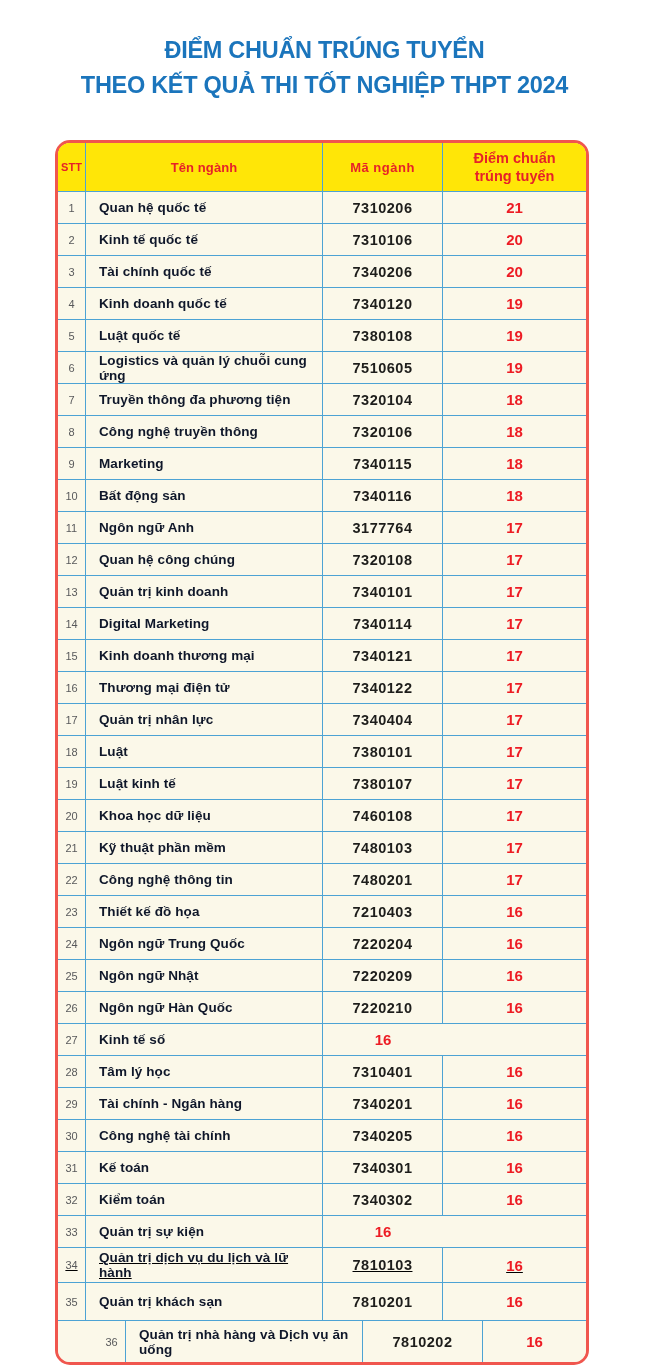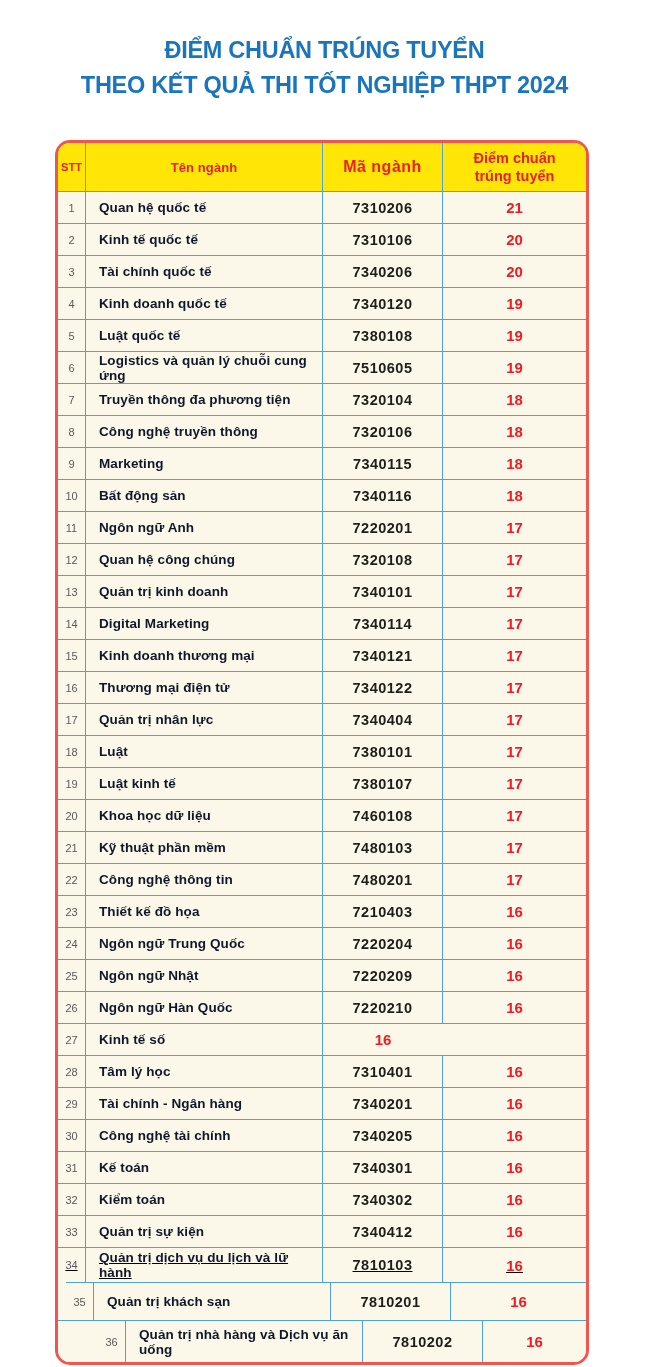--- a/index.html
+++ b/index.html
@@ -39,39 +39,39 @@
     grid-template-columns: 28px 237px 120px 1fr;
     height: 31px;
     background: #fbf8e9;
   }
   .trow.header {
     height: 48px;
     background: #ffe607;
   }
   #rows .trow { border-top: 1px solid #4da3d4; }
   #rows .trow:nth-child(34) { height: 34px; text-decoration: underline; }
-  #rows .trow:nth-child(35) { height: 37px; margin-left: 8px; }
+  #rows .trow:nth-child(35) { height: 37px; }
   #rows .trow:nth-child(36) { height: 41px; padding-left: 40px; }
   .cell {
     display: flex;
     align-items: center;
     justify-content: center;
     box-sizing: border-box;
     border-right: 1px solid #4da3d4;
     overflow: hidden;
   }
   .cell:last-child { border-right: none; }
   .trow.header .cell { background: #ffe607; color: #e62129; font-weight: 700; }
   .cell.stt   { font-size: 11px; color: #58595b; font-weight: 400; }
   .cell.name  { justify-content: flex-start; padding-left: 13px; font-weight: 700; font-size: 13.5px; color: #0f172a; letter-spacing: 0.1px; }
   .cell.code  { font-weight: 700; font-size: 14.5px; color: #1d1d1b; letter-spacing: 0.5px; }
   .cell.score { font-weight: 700; font-size: 15px; color: #ed1c24; }
   .trow.header .cell.stt  { font-size: 11px; }
   .trow.header .cell.name { justify-content: center; padding-left: 0; font-size: 13px; }
-  .trow.header .cell.code { font-size: 16px; }
+  .trow.header .cell.code { font-size: 13px; }
   .trow.header .cell.score { font-size: 14.5px; }
   .score-label {
     display: inline-block;
     max-width: 110px;
     text-align: center;
     line-height: 1.25;
   }
 </style>
 </head>
 <body>
@@ -159,21 +159,21 @@
   <div class="trow">
     <div class="cell stt">10</div>
     <div class="cell name">Bất động sản</div>
     <div class="cell code">7340116</div>
     <div class="cell score">18</div>
   </div>
 
   <div class="trow">
     <div class="cell stt">11</div>
     <div class="cell name">Ngôn ngữ Anh</div>
-    <div class="cell code">7220201</div>
+    <div class="cell code">3177764</div>
     <div class="cell score">17</div>
   </div>
 
   <div class="trow">
     <div class="cell stt">12</div>
     <div class="cell name">Quan hệ công chúng</div>
     <div class="cell code">7320108</div>
     <div class="cell score">17</div>
   </div>
 
@@ -312,21 +312,20 @@
   <div class="trow">
     <div class="cell stt">32</div>
     <div class="cell name">Kiểm toán</div>
     <div class="cell code">7340302</div>
     <div class="cell score">16</div>
   </div>
 
   <div class="trow">
     <div class="cell stt">33</div>
     <div class="cell name">Quản trị sự kiện</div>
-    <div class="cell code">7340412</div>
     <div class="cell score">16</div>
   </div>
 
   <div class="trow">
     <div class="cell stt">34</div>
     <div class="cell name">Quản trị dịch vụ du lịch và lữ hành</div>
     <div class="cell code">7810103</div>
     <div class="cell score">16</div>
   </div>
 

